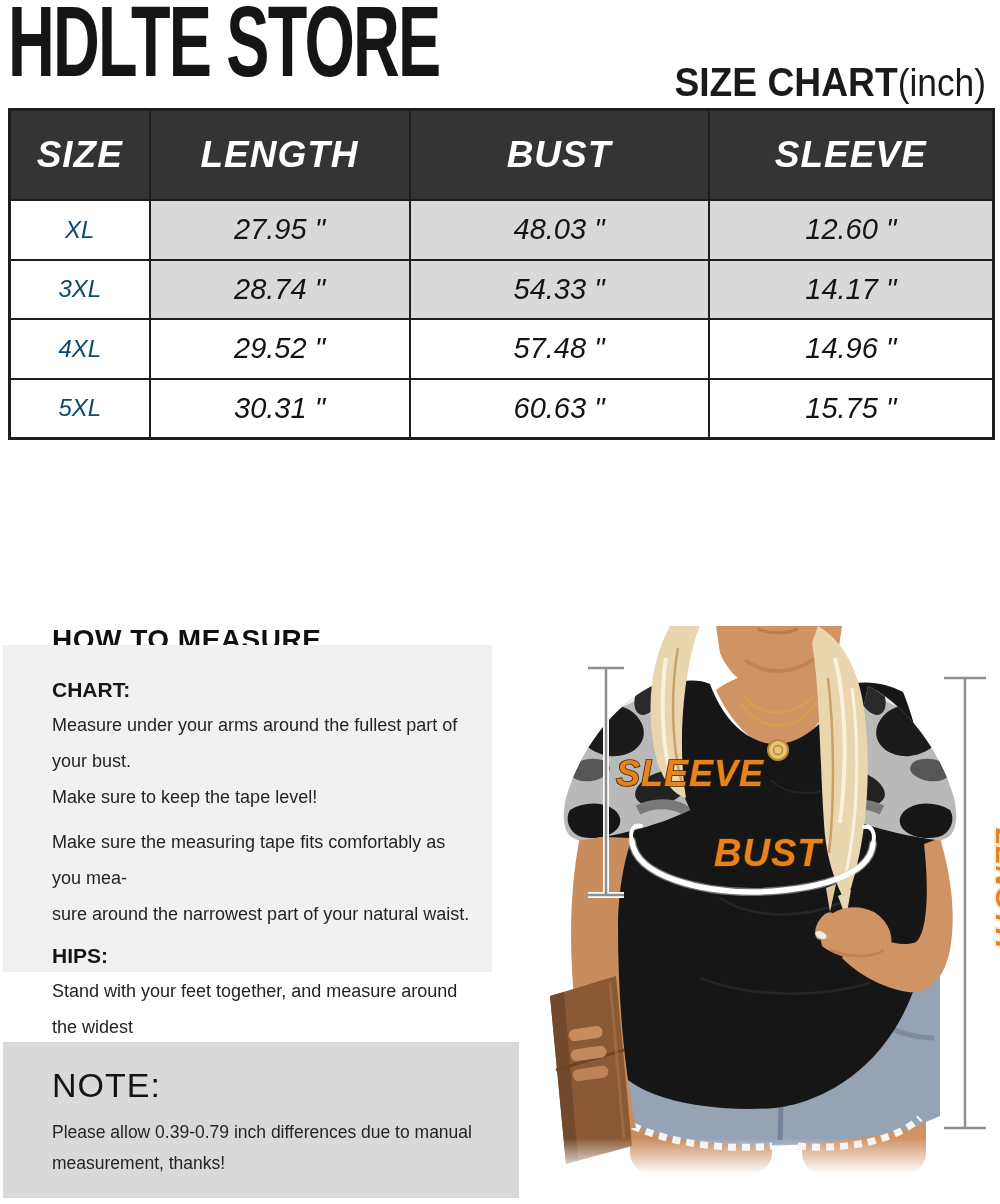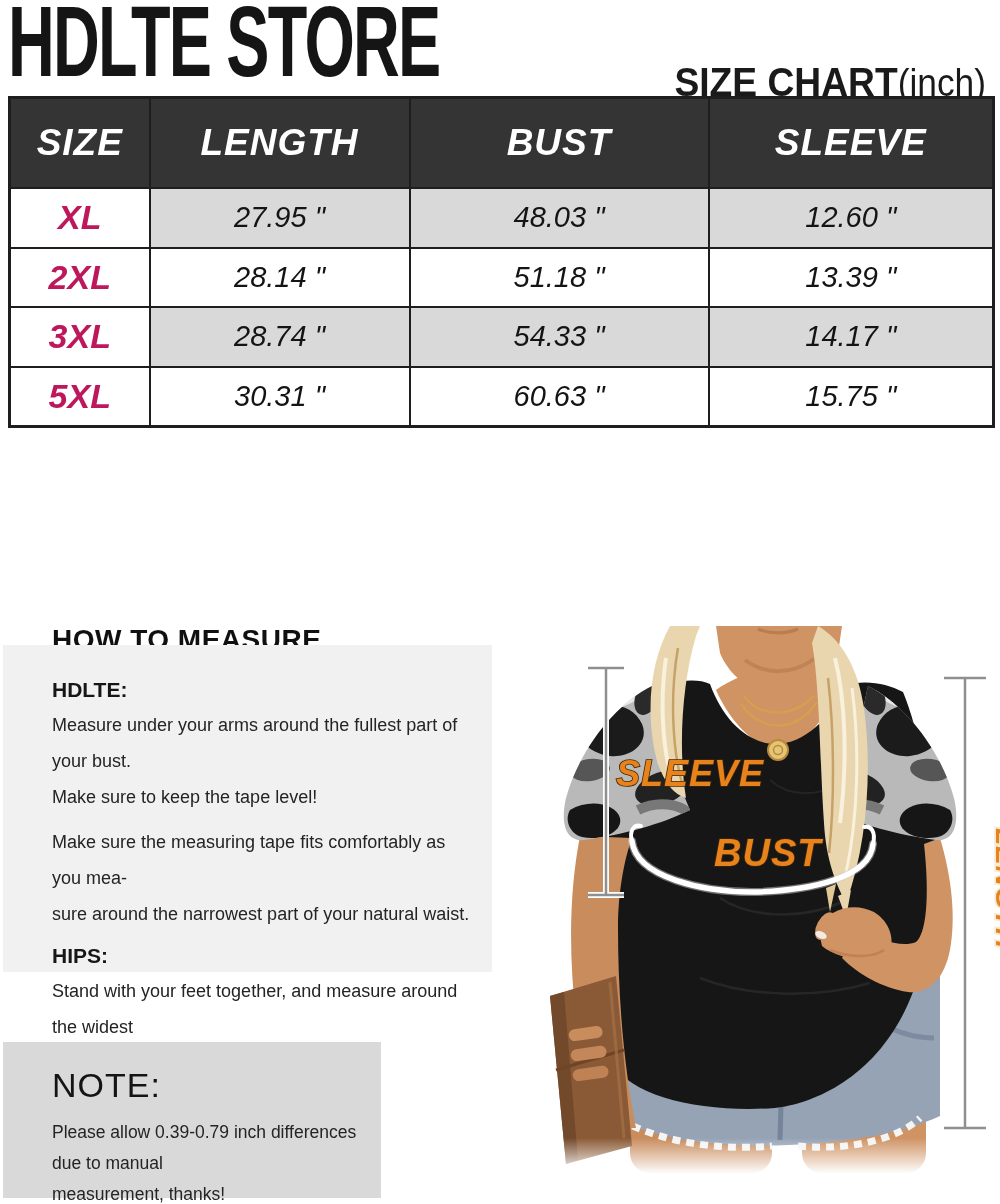--- a/index.html
+++ b/index.html
@@ -9,41 +9,41 @@
   
   .logo{position:absolute;left:8px;top:-8px;font-size:108px;font-weight:900;color:#151515;
         letter-spacing:-3px;line-height:1.0;transform:scaleX(0.60) scaleY(0.92);transform-origin:0 0;
         white-space:nowrap;}
   .chart-title{position:absolute;right:14px;top:60px;font-size:40px;color:#1a1a1a;
         transform:scaleX(0.93);transform-origin:100% 0;white-space:nowrap;}
   .chart-title .t1{font-weight:700;letter-spacing:0px;}
   .chart-title .t2{font-weight:400;font-size:38px;}
 
   
-  table.size-table{position:absolute;left:8px;top:96px;width:984px;border-collapse:collapse;
+  table.size-table{position:absolute;left:8px;top:108px;width:984px;border-collapse:collapse;
         table-layout:fixed;border:3px solid #1e1e1e;}
   .size-table th,.size-table td{border:2px solid #1e1e1e;text-align:center;vertical-align:middle;
         padding:0;overflow:hidden;}
   .size-table thead th{background:#343434;color:#ffffff;height:88px;font-size:37px;
         font-style:italic;font-weight:800;letter-spacing:1px;}
   .size-table tbody td{height:57.5px;font-size:29px;font-style:italic;background:#ffffff;color:#141414;}
-  .size-table tbody td.size-cell{font-weight:700;font-size:34px;color:#be185d;}
+  .size-table tbody td.size-cell{font-weight:400;font-size:24px;color:#0c4a6e;}
   .size-table tbody tr.shaded td:not(.size-cell){background:#d9d9d9;}
 
   
   .htm-title{position:absolute;left:52px;top:606px;font-size:28px;font-weight:800;
         letter-spacing:0.5px;color:#101010;margin-top:18px;}
   .measure-panel{position:absolute;left:3px;top:645px;width:489px;height:327px;background:#f1f1f1;
         box-sizing:border-box;padding:30px 20px 0 49px;}
   .measure-section{margin-bottom:9px;}
   .measure-label{font-size:21px;font-weight:800;color:#161616;line-height:30px;margin-bottom:2px;}
   .measure-text{font-size:18px;line-height:36px;color:#242424;white-space:pre-line;}
 
   
-  .note-box{position:absolute;left:3px;top:1042px;width:378px;height:156px;background:#d9d9d9;
+  .note-box{position:absolute;left:3px;top:1042px;width:516px;height:156px;background:#d9d9d9;
         box-sizing:border-box;padding:24px 20px 0 49px;}
   .note-title{font-size:34px;font-weight:400;color:#141414;letter-spacing:1px;margin-bottom:12px;}
   .note-text{font-size:17.5px;line-height:31px;color:#242424;white-space:pre-line;}
 
   
   .figure-wrap{position:absolute;left:520px;top:598px;width:480px;height:576px;}
   .figure-wrap svg{display:block;}
   .diag-label{font-family:"Liberation Sans",sans-serif;font-style:italic;font-weight:900;
         letter-spacing:1px;}
 </style>
@@ -73,49 +73,49 @@
     </thead>
     <tbody>
 
         <tr class="shaded">
           <td class="size-cell">XL</td>
           <td>27.95 "</td>
           <td>48.03 "</td>
           <td>12.60 "</td>
         </tr>
 
-        <tr>
-          <td class="size-cell">2XL</td>
-          <td>28.14 "</td>
-          <td>51.18 "</td>
-          <td>13.39 "</td>
-        </tr>
 
         <tr class="shaded">
           <td class="size-cell">3XL</td>
           <td>28.74 "</td>
           <td>54.33 "</td>
           <td>14.17 "</td>
         </tr>
 
+        <tr>
+          <td class="size-cell">4XL</td>
+          <td>29.52 "</td>
+          <td>57.48 "</td>
+          <td>14.96 "</td>
+        </tr>
 
         <tr>
           <td class="size-cell">5XL</td>
           <td>30.31 "</td>
           <td>60.63 "</td>
           <td>15.75 "</td>
         </tr>
       </tbody>
   </table>
 
   <div class="htm-title">HOW TO MEASURE</div>
   <div class="measure-panel">
 
       <div class="measure-section">
-        <div class="measure-label">HDLTE:</div>
+        <div class="measure-label">CHART:</div>
         <div class="measure-text">Measure under your arms around the fullest part of your bust.
 Make sure to keep the tape level!</div>
       </div>
 
       <div class="measure-section">
         <div class="measure-text">Make sure the measuring tape fits comfortably as you mea-
 sure around the narrowest part of your natural waist.</div>
       </div>
 
       <div class="measure-section">

